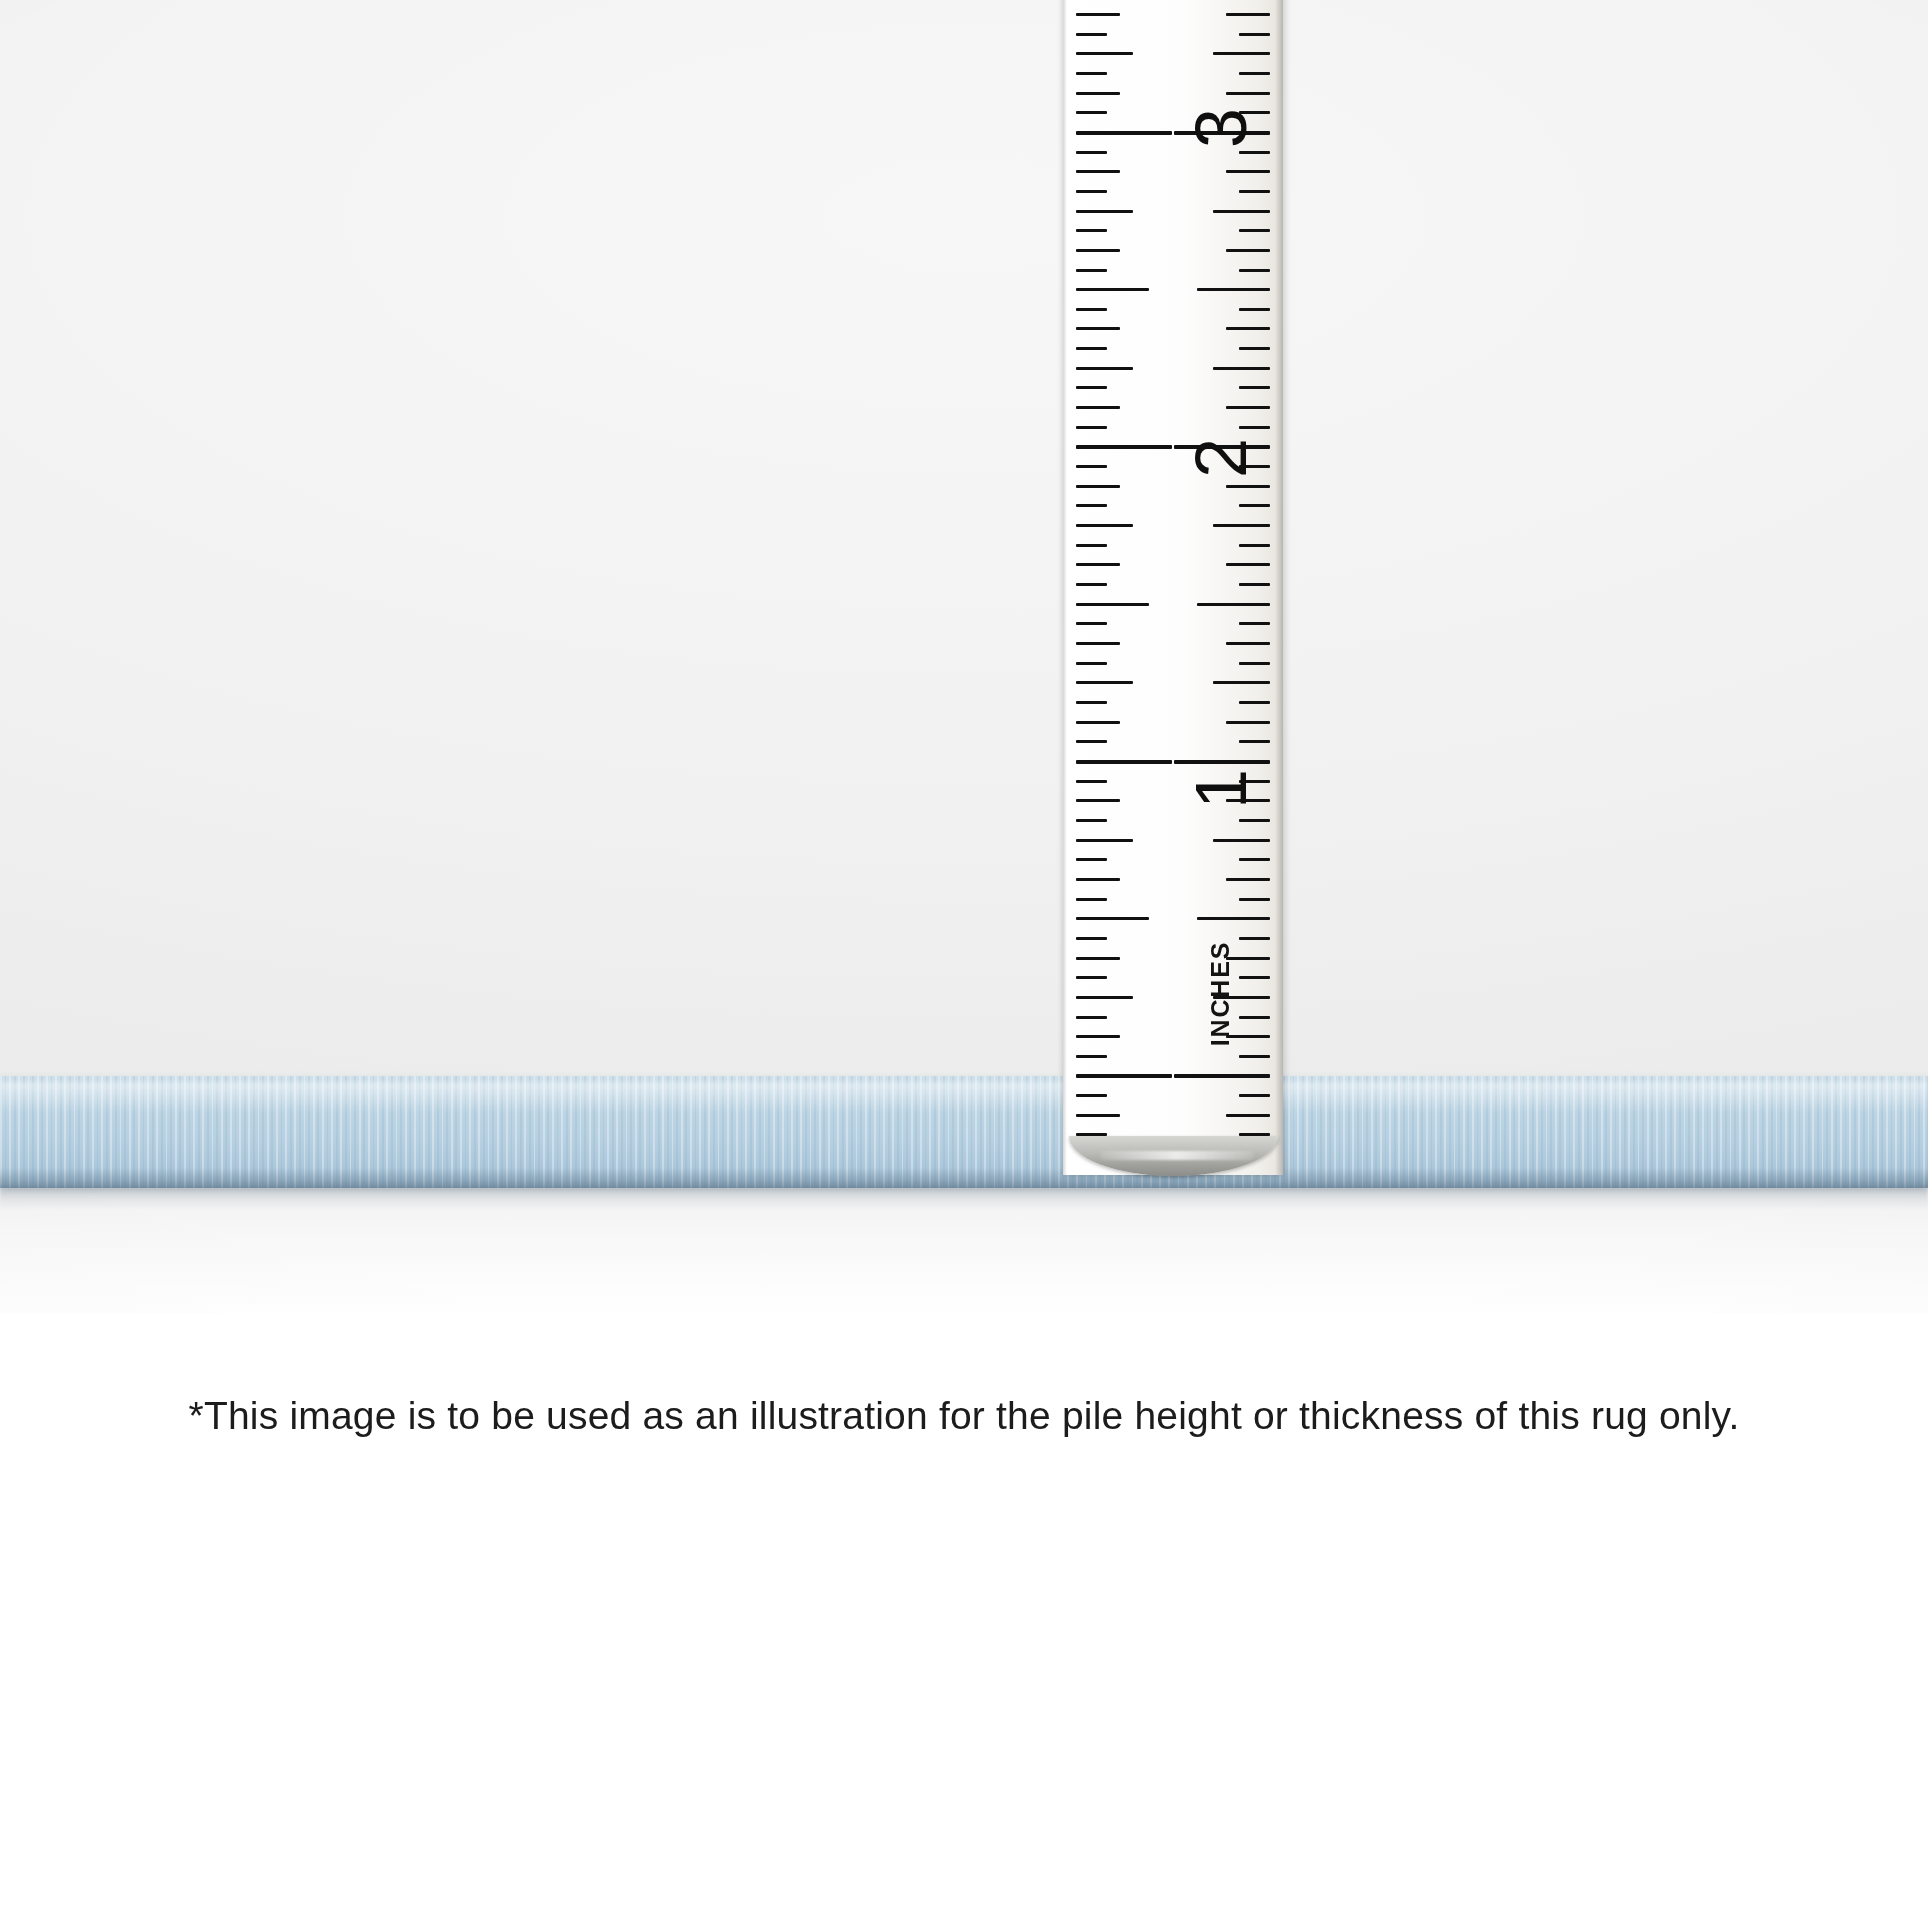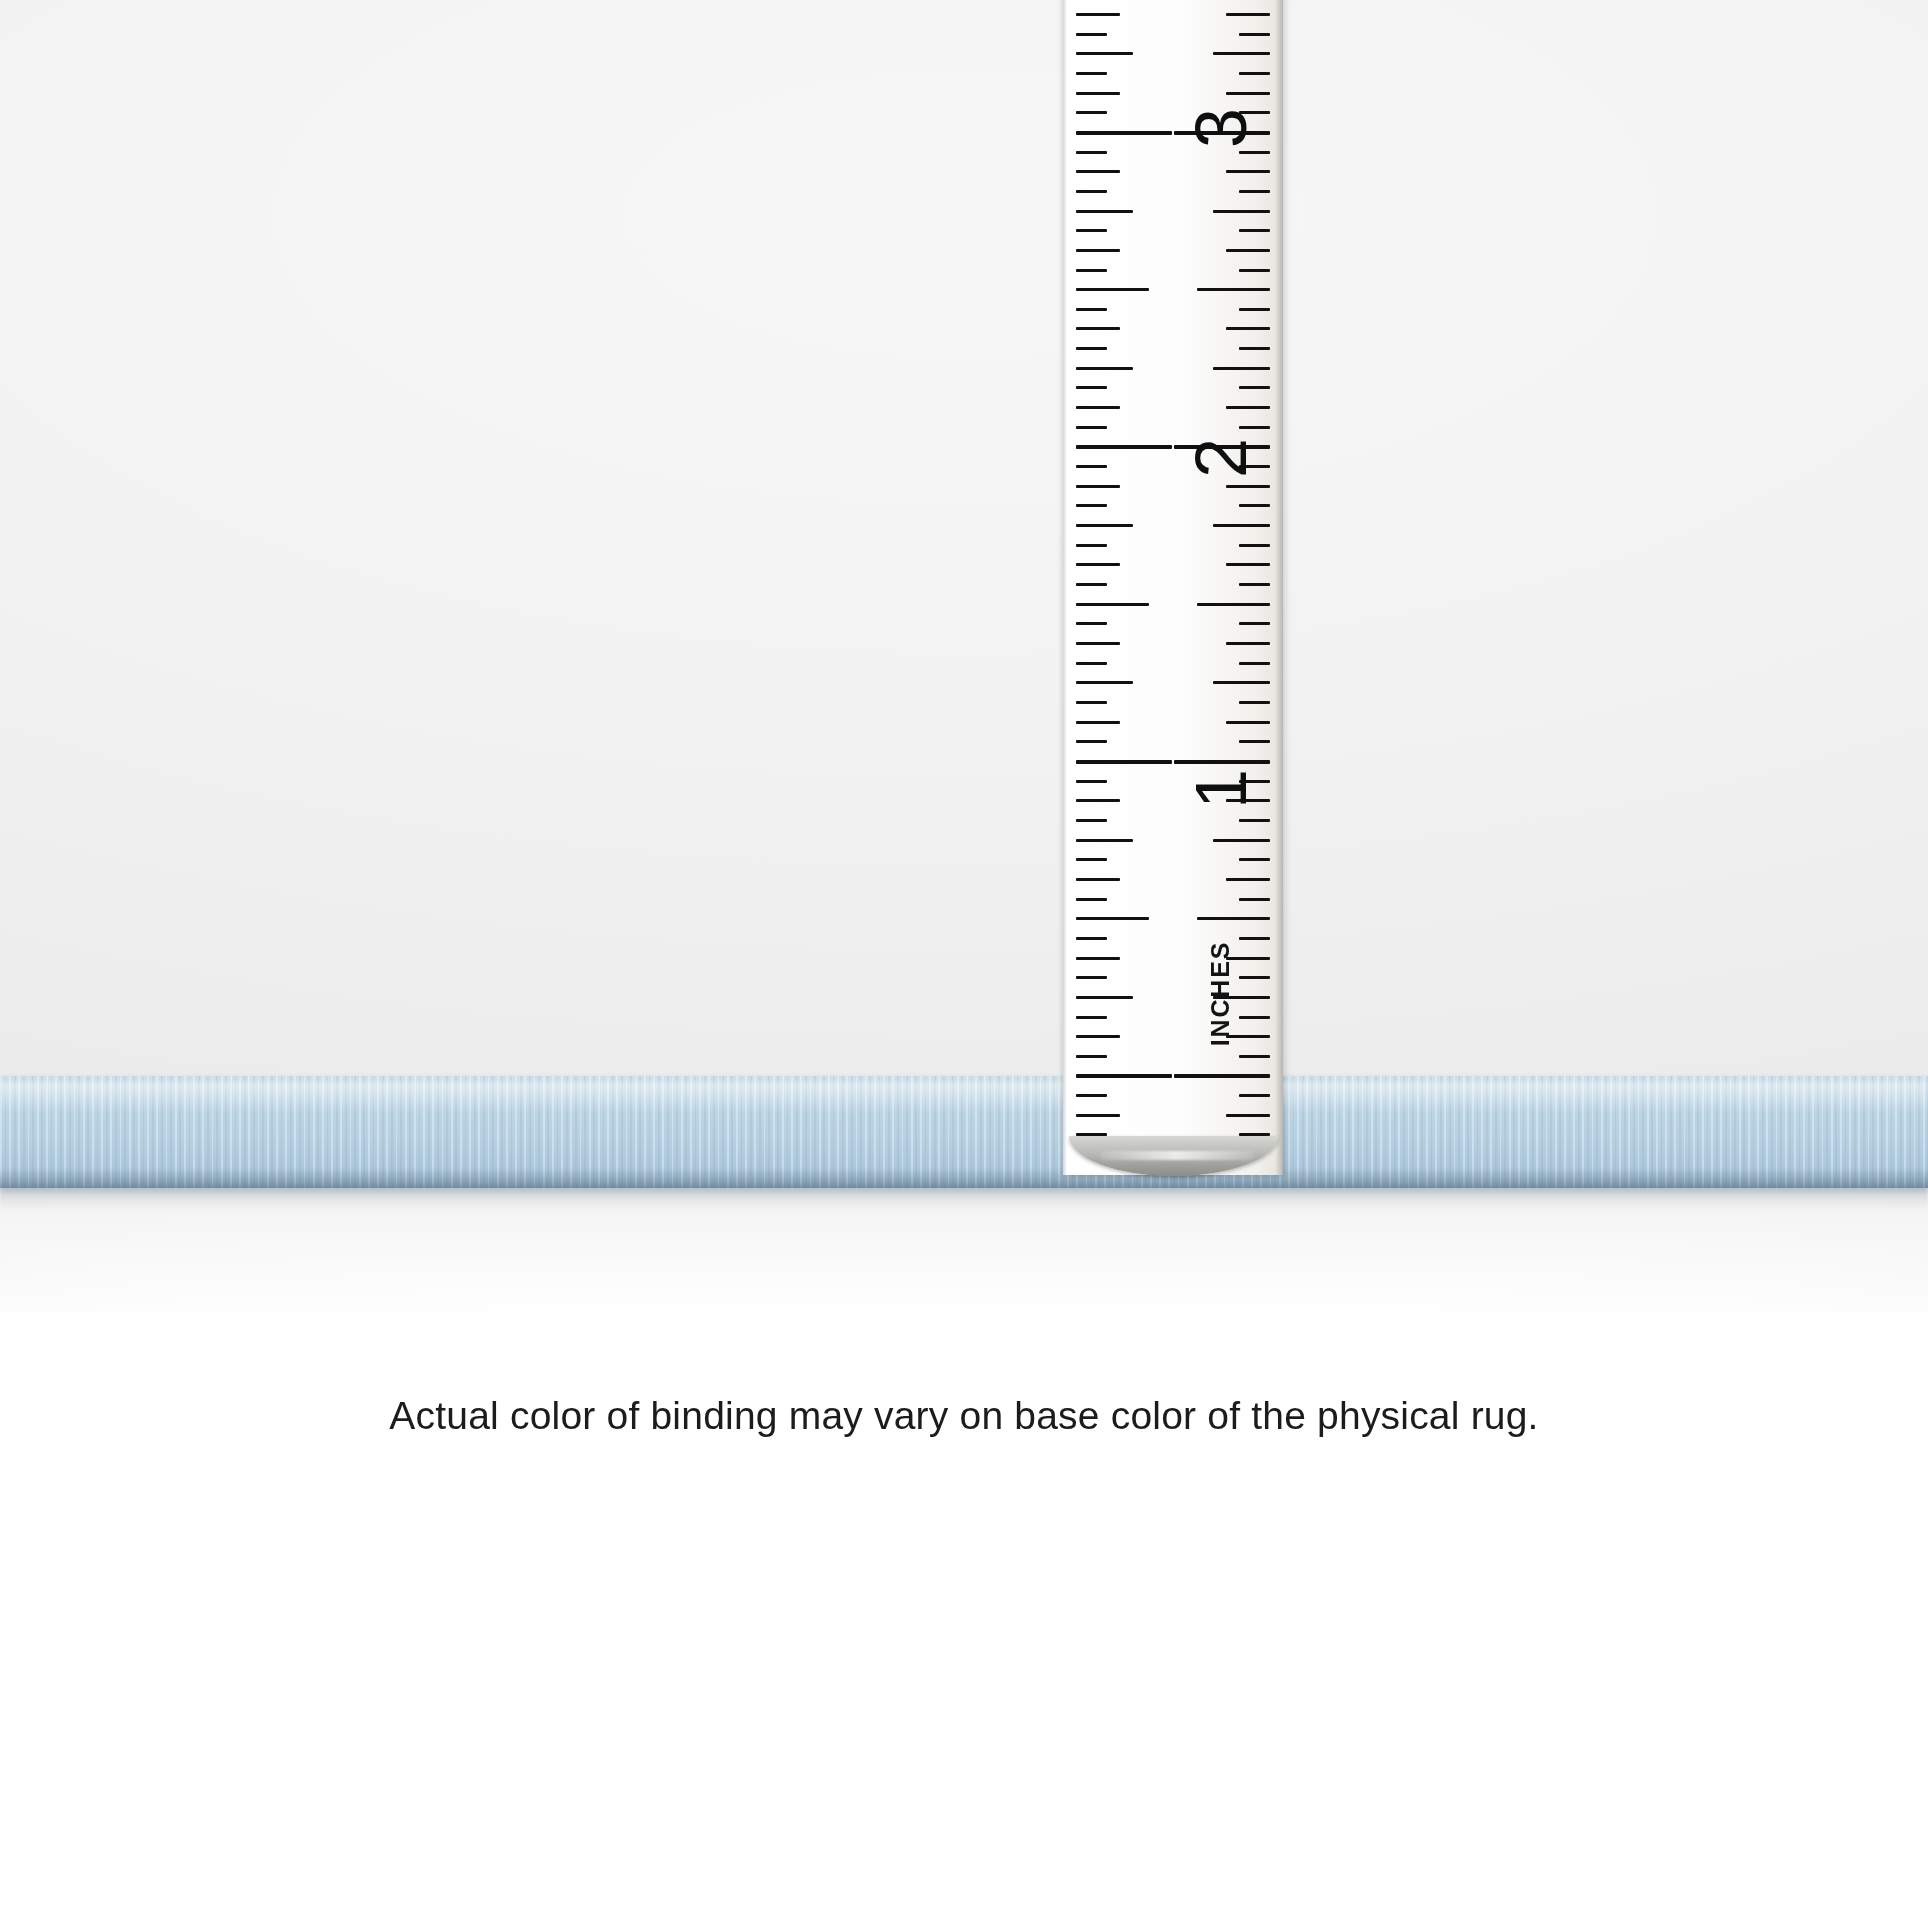--- a/index.html
+++ b/index.html
@@ -366,17 +366,17 @@
 
       <div class="endcap">
         <div class="endcap-hi"></div>
       </div>
     </div>
 
     <div class="vignette"></div>
   </div>
 
   <div class="caption">
-    <span class="line">Actual color of binding may vary on base color of the physical rug.</span>
+    <span class="line">*This image is to be used as an illustration for the pile height or thickness of this rug only.</span>
   </div>
 
 </div>
 
 
 </body></html>

